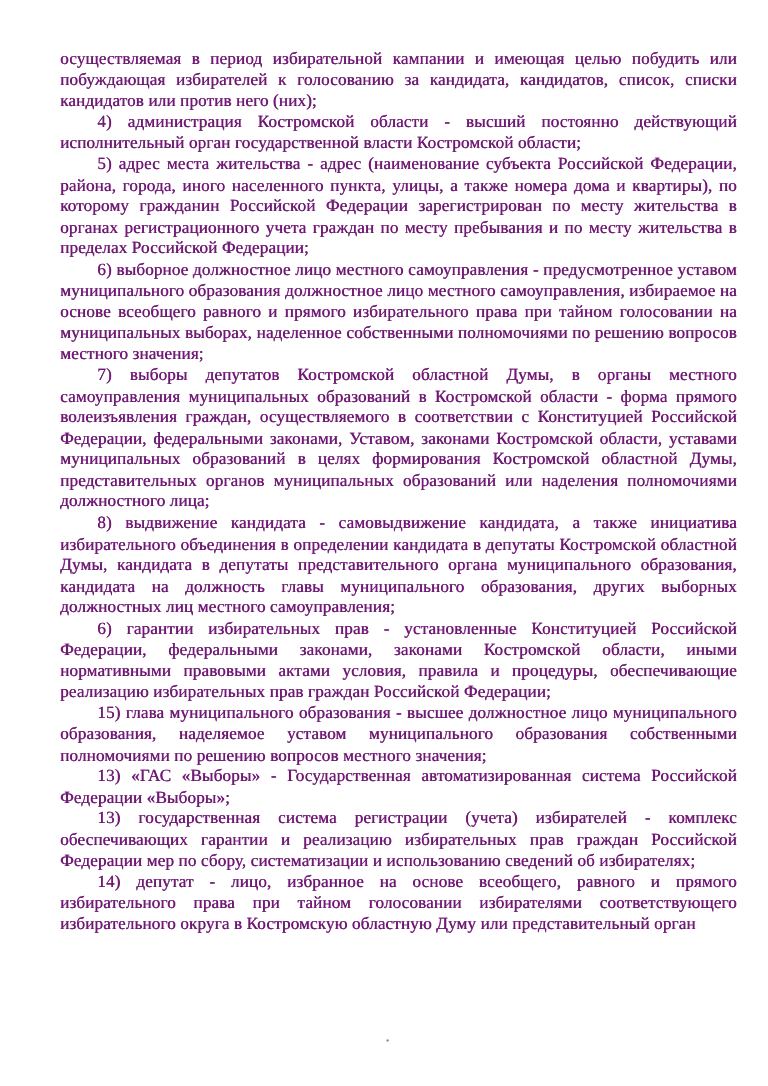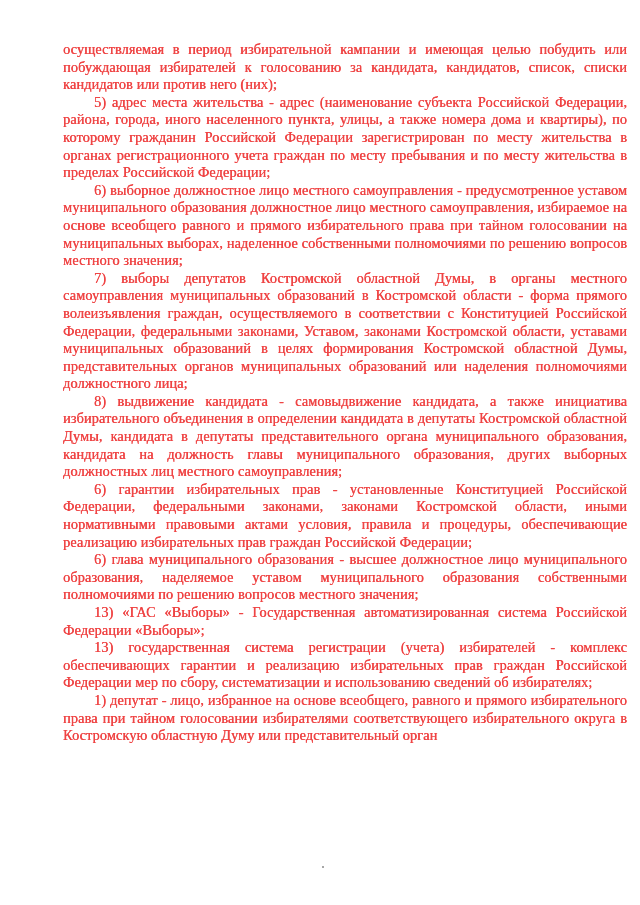--- a/index.html
+++ b/index.html
@@ -10,24 +10,24 @@
   .page {
     position: relative;
     width: 640px;
     height: 905px;
     background: #ffffff;
     overflow: hidden;
     font-family: "Liberation Serif", serif;
   }
   .text-block {
     position: absolute;
-    left: 63px;
+    left: 50px;
     top: 41px;
     width: 564px;
-    color: #ef4444;
+    color: #701a75;
     font-size: 14.3px;
     line-height: 17.6px;
     text-align: justify;
     
     text-shadow: 0.35px 0 0 currentColor;
     letter-spacing: 0.1px;
   }
   .para {
     margin: 0;
     padding: 0;
@@ -47,24 +47,25 @@
     background: #8a8a8a;
     border-radius: 50%;
   }
 </style>
 </head>
 <body>
 
 <div class="page">
   <div class="text-block">
     <p class="para no-indent">осуществляемая в период избирательной кампании и имеющая целью побудить или побуждающая избирателей к голосованию за кандидата, кандидатов, список, списки кандидатов или против него (них);</p>
+    <p class="para indent">4) администрация Костромской области - высший постоянно действующий исполнительный орган государственной власти Костромской области;</p>
     <p class="para indent">5) адрес места жительства - адрес (наименование субъекта Российской Федерации, района, города, иного населенного пункта, улицы, а также номера дома и квартиры), по которому гражданин Российской Федерации зарегистрирован по месту жительства в органах регистрационного учета граждан по месту пребывания и по месту жительства в пределах Российской Федерации;</p>
     <p class="para indent">6) выборное должностное лицо местного самоуправления - предусмотренное уставом муниципального образования должностное лицо местного самоуправления, избираемое на основе всеобщего равного и прямого избирательного права при тайном голосовании на муниципальных выборах, наделенное собственными полномочиями по решению вопросов местного значения;</p>
     <p class="para indent">7) выборы депутатов Костромской областной Думы, в органы местного самоуправления муниципальных образований в Костромской области - форма прямого волеизъявления граждан, осуществляемого в соответствии с Конституцией Российской Федерации, федеральными законами, Уставом, законами Костромской области, уставами муниципальных образований в целях формирования Костромской областной Думы, представительных органов муниципальных образований или наделения полномочиями должностного лица;</p>
     <p class="para indent">8) выдвижение кандидата - самовыдвижение кандидата, а также инициатива избирательного объединения в определении кандидата в депутаты Костромской областной Думы, кандидата в депутаты представительного органа муниципального образования, кандидата на должность главы муниципального образования, других выборных должностных лиц местного самоуправления;</p>
     <p class="para indent">6) гарантии избирательных прав - установленные Конституцией Российской Федерации, федеральными законами, законами Костромской области, иными нормативными правовыми актами условия, правила и процедуры, обеспечивающие реализацию избирательных прав граждан Российской Федерации;</p>
-    <p class="para indent">6) глава муниципального образования - высшее должностное лицо муниципального образования, наделяемое уставом муниципального образования собственными полномочиями по решению вопросов местного значения;</p>
+    <p class="para indent">15) глава муниципального образования - высшее должностное лицо муниципального образования, наделяемое уставом муниципального образования собственными полномочиями по решению вопросов местного значения;</p>
     <p class="para indent">13) «ГАС «Выборы» - Государственная автоматизированная система Российской Федерации «Выборы»;</p>
     <p class="para indent">13) государственная система регистрации (учета) избирателей - комплекс обеспечивающих гарантии и реализацию избирательных прав граждан Российской Федерации мер по сбору, систематизации и использованию сведений об избирателях;</p>
-    <p class="para indent">1) депутат - лицо, избранное на основе всеобщего, равного и прямого избирательного права при тайном голосовании избирателями соответствующего избирательного округа в Костромскую областную Думу или представительный орган</p>
+    <p class="para indent">14) депутат - лицо, избранное на основе всеобщего, равного и прямого избирательного права при тайном голосовании избирателями соответствующего избирательного округа в Костромскую областную Думу или представительный орган</p>
   </div>
   <div class="scan-dot"></div>
 </div>
 
 </body></html>

